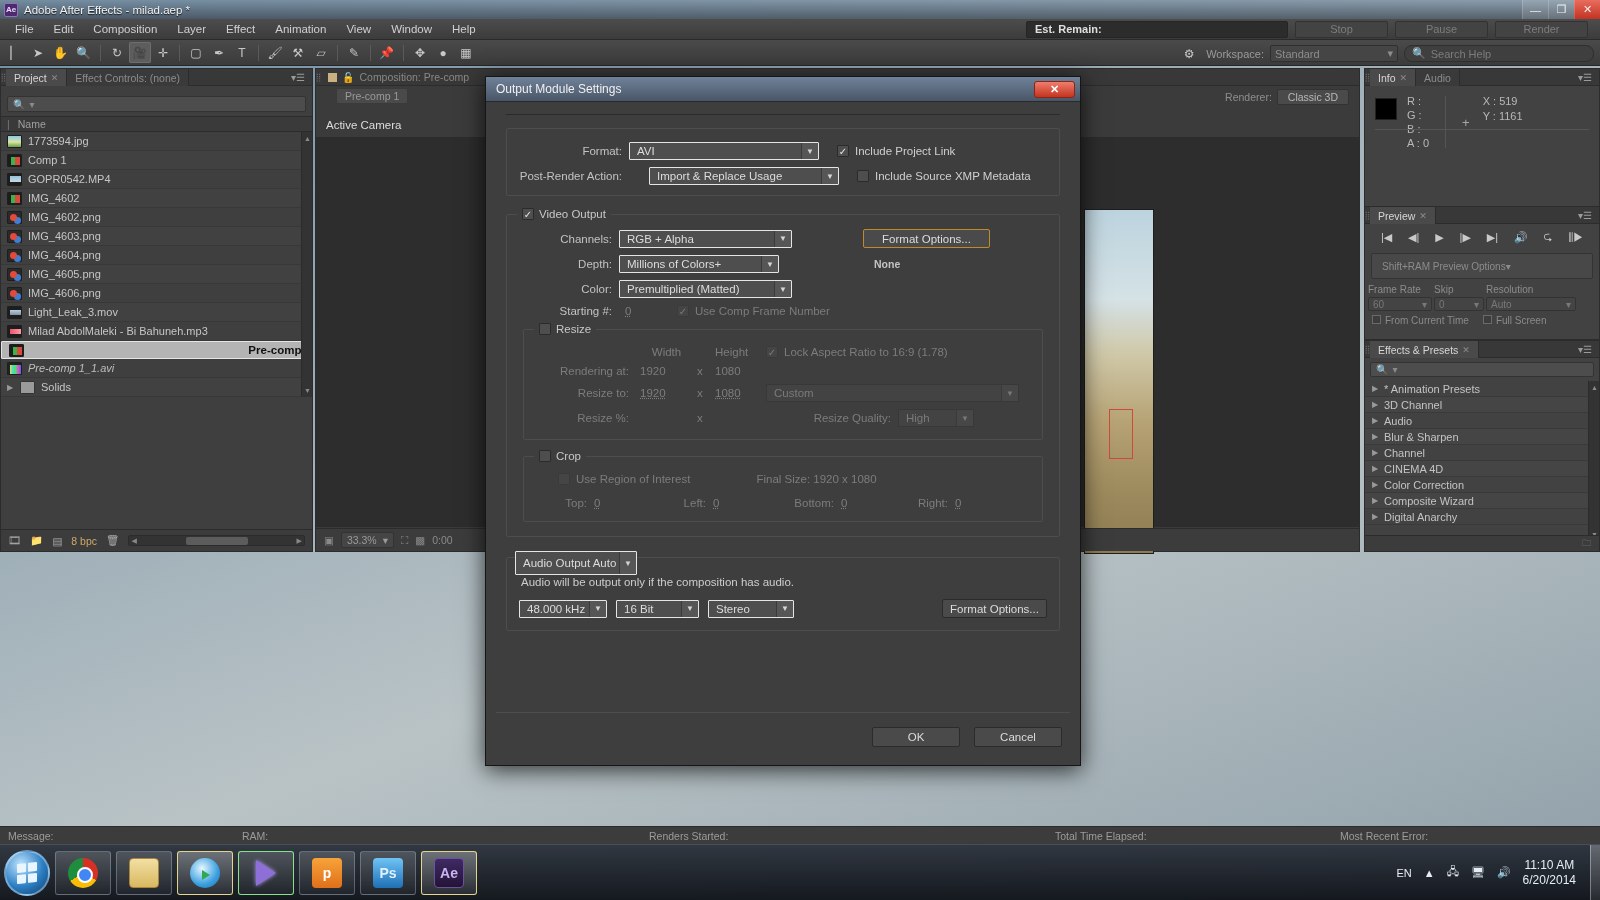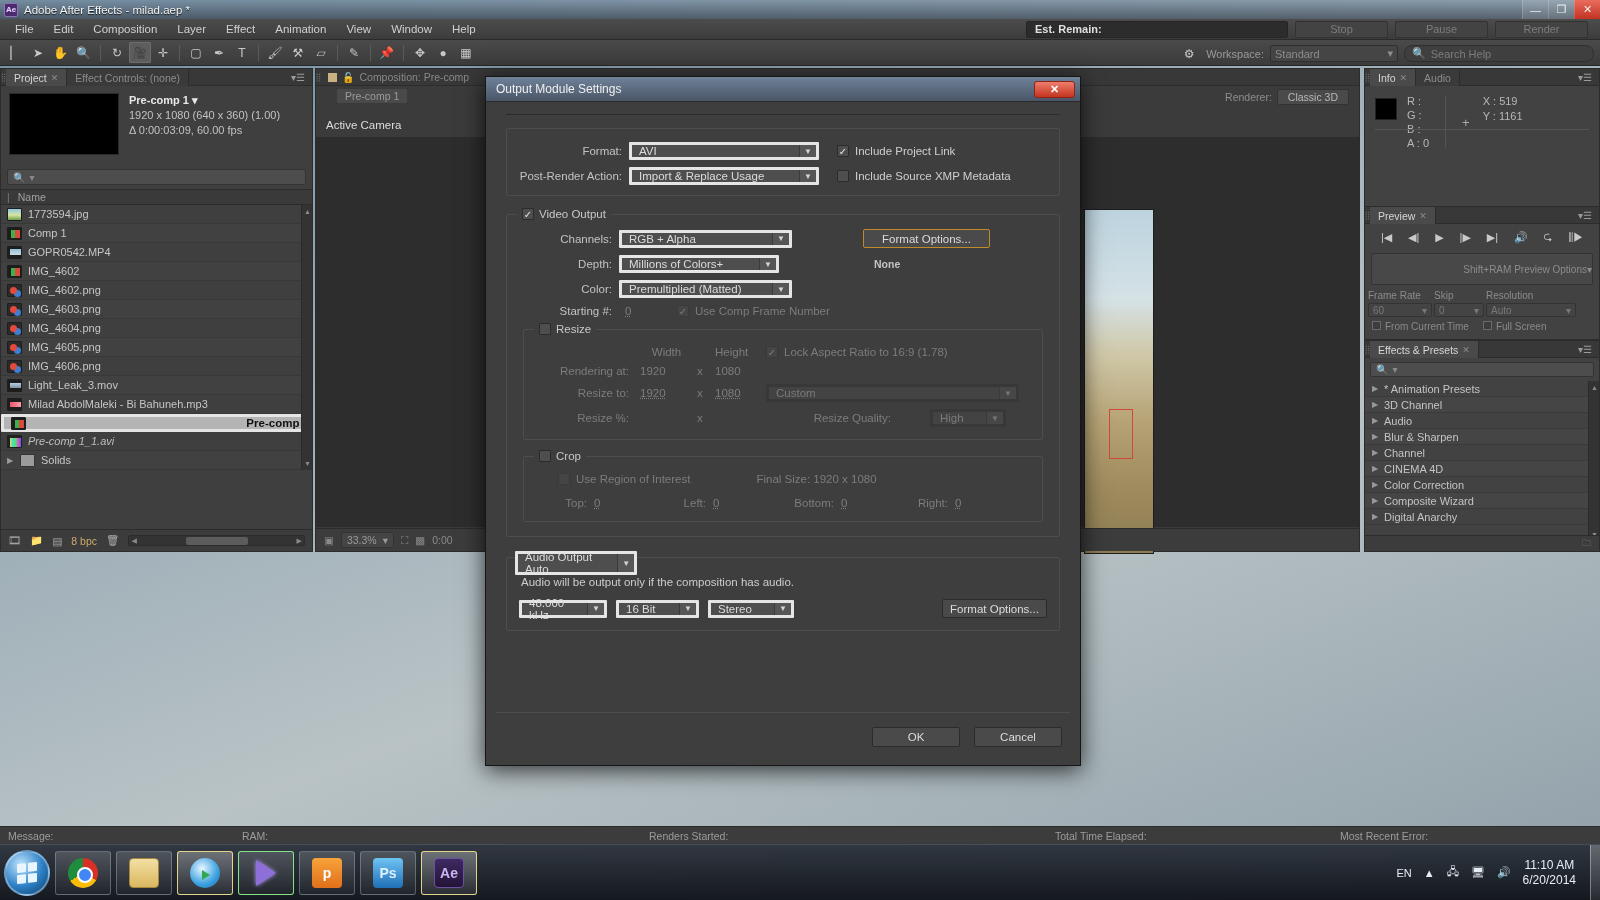--- a/index.html
+++ b/index.html
@@ -172,22 +172,22 @@
   .info-body{ display:flex;padding:8px 10px;gap:10px; }
   .swatch{ width:22px;height:22px;background:#000;border:1px solid #222;margin-top:4px; }
   .rgb{ font-size:11px;line-height:14px;color:#b8b8b8; }
   .vline{ width:1px;background:#555;margin:2px 6px; }
   .xy{ font-size:11px;line-height:15px;color:#b8b8b8; }
   .plus{ color:#aaa;font-size:13px;align-self:center;margin-right:3px;}
   .info-div{ position:absolute;left:10px;right:10px;top:60px;height:1px;background:#555;}
 
   #preview-panel{ left:1364px; top:206px; width:236px; height:134px; }
   .pv-btns{ display:flex;justify-content:space-around;align-items:center;height:26px;padding:0 8px;color:#c9c9c9;font-size:11px;}
-  .pv-opts{ margin:3px 6px;height:32px;background:#484848;border:1px solid #333;border-radius:2px;
-    display:flex;align-items:center;justify-content:flex-end;padding:0 0;color:#8c8c8c;font-size:10px;}
+  .pv-opts{ margin:3px 6px;height:26px;background:#484848;border:1px solid #333;border-radius:2px;
+    display:flex;align-items:center;justify-content:flex-start;padding:0 10px;color:#8c8c8c;font-size:10px;}
   .pv-grid{ display:flex;gap:2px;padding:2px 6px 0 3px;color:#8c8c8c;font-size:10px; }
   .pv-col{ display:flex;flex-direction:column;gap:2px; }
   .pv-field{ height:14px;background:#444;border:1px solid #333;border-radius:2px;display:flex;align-items:center;
     justify-content:space-between;padding:0 4px;color:#787878;font-size:10px; }
   .pv-checks{ display:flex;gap:14px;padding:4px 7px;color:#8a8a8a;font-size:10px;align-items:center;}
   .cbx{ width:9px;height:9px;border:1px solid #6a6a6a;background:#3d3d3d;display:inline-block;margin-right:4px;}
 
   #fx-panel{ left:1364px; top:340px; width:236px; height:212px; }
   .fx-search{ margin:4px 5px;height:15px;background:#4d4d4d;border:1px solid #333;border-radius:2px;
     display:flex;align-items:center;gap:4px;padding:0 5px;color:#8a8a8a;font-size:10px;}
@@ -261,25 +261,25 @@
   .mtab.active{ background:#4a4a4a;color:#e4e4e4; }
   .tabline{ height:1px;background:#2b2b2b;margin:0 6px; }
 
   .group{ border:1px solid #4d4d4d; border-radius:2px; margin:10px 6px 0 6px; position:relative; padding:10px 12px; }
   .glegend{ position:absolute; top:-7px; left:10px; background:#3e3e3e; padding:0 5px;
     display:flex;align-items:center;gap:5px;color:#c8c8c8;font-size:11.5px; }
   .fr{ display:flex;align-items:center;margin-bottom:7px; }
   .flabel{ text-align:right; color:#c2c2c2; font-size:11.5px; padding-right:7px; flex:none; }
   .flabel.dim{ color:#7c7c7c; }
   .sel{
-    height:18px;background:#4e4e4e;border:3px solid #e5e5e5;border-radius:1px;
+    height:18px;background:#4e4e4e;border:1px solid #e5e5e5;border-radius:1px;
     display:flex;align-items:center;justify-content:space-between;color:#dcdcdc;font-size:11.5px;
     padding:0 0 0 7px; flex:none;
   }
-  .sel.dim{ background:#434343;color:#7a7a7a;border-color:#383838;margin-left:32px; }
+  .sel.dim{ background:#434343;color:#7a7a7a;border-color:#383838; }
   .sel .arw{ width:17px;height:100%;background:#565656;border-left:1px solid #3a3a3a;
     display:flex;align-items:center;justify-content:center;color:#d4d4d4;font-size:8px; }
   .sel.dim .arw{ background:#474747;color:#777; }
   .chk{ display:flex;align-items:center;gap:6px;color:#cfcfcf;font-size:11.5px; }
   .chk.dim{ color:#7c7c7c; }
   .box{ width:12px;height:12px;background:#4e4e4e;border:1px solid #2b2b2b;border-radius:1px;
     display:flex;align-items:center;justify-content:center;color:#e6e6e6;font-size:10px;flex:none;}
   .box.dim{ background:#454545;border-color:#3a3a3a;color:#7b7b7b; }
   .btn{
     background:#4a4a4a;border:1px solid #2b2b2b;border-radius:2px;color:#dcdcdc;
@@ -410,31 +410,20 @@
       <div class="ptab active">
         <span>Project</span>
         <span class="x">✕</span>
       </div>
       <div class="ptab">
         <span>Effect Controls: (none)</span>
       </div>
       <div class="pmenu">▾☰</div>
     </div>
 
-    <div class="proj-head">
-      <div class="thumb"></div>
-      <div class="proj-meta">
-        <div class="nm">
-          <span>Pre-comp 1</span>
-          <span>▾</span>
-        </div>
-        <div>1920 x 1080  (640 x 360) (1.00)</div>
-        <div>Δ 0:00:03:09, 60.00 fps</div>
-      </div>
-    </div>
 
     <div class="proj-search">
       <span>🔍</span>
       <span>▾</span>
     </div>
 
     <div class="col-head">
       <span style="color:#777;margin-right:8px;">|</span>
       <span>Name</span>
     </div>
@@ -892,21 +881,21 @@
             <span>AVI</span>
             <span class="arw">▼</span>
           </div>
           <div class="chk" style="margin-left:18px;">
             <span class="box">✓</span>
             <span>Include Project Link</span>
           </div>
         </div>
         <div class="fr" style="margin-bottom:0;">
           <div class="flabel" style="width:110px;">Post-Render Action:</div>
-          <div class="sel" style="width:190px;">
+          <div class="sel" style="width:190px;margin-left:20px;">
             <span>Import &amp; Replace Usage</span>
             <span class="arw">▼</span>
           </div>
           <div class="chk" style="margin-left:18px;">
             <span class="box"></span>
             <span>Include Source XMP Metadata</span>
           </div>
         </div>
       </div>
 

